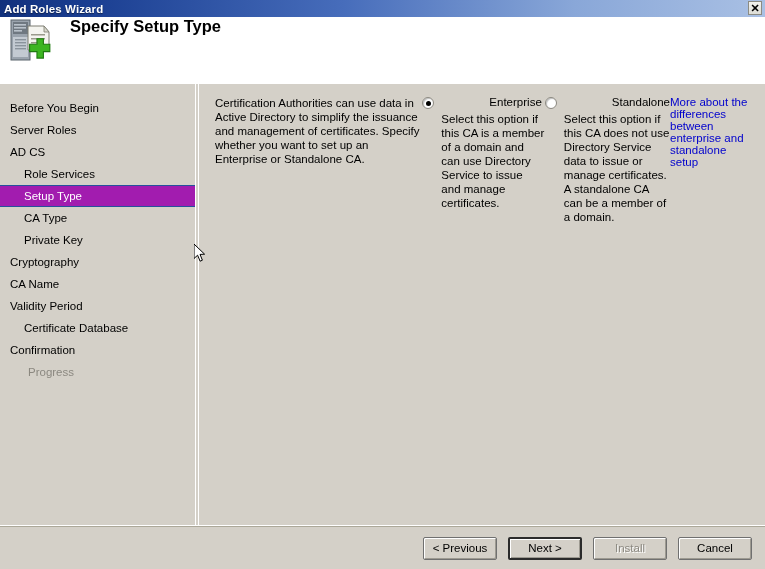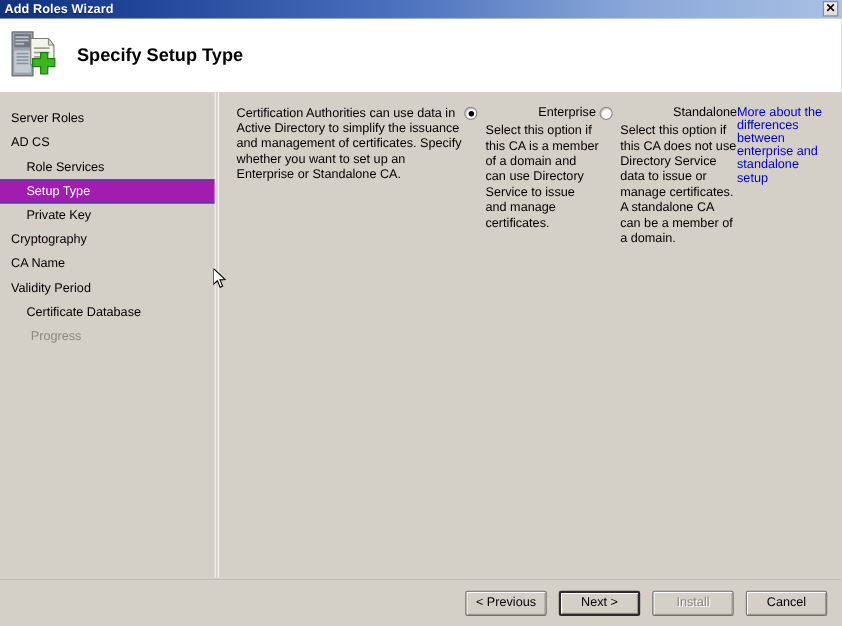--- a/index.html
+++ b/index.html
@@ -61,21 +61,20 @@
     cursor: pointer;
     box-sizing: border-box;
   }
 
   
   .header {
     height: 67px;
     min-height: 67px;
     background: #ffffff;
     display: flex;
-    align-items: center;
     padding-left: 8px;
     box-sizing: border-box;
     position: relative;
   }
   .header-icon {
     width: 52px;
     height: 50px;
     position: relative;
     flex: 0 0 auto;
     margin-right: 10px;
@@ -294,29 +293,32 @@
 
         <path d="M30 34 L38 34 L38 28 L45 28 L45 34 L52 34 L52 42 L45 42 L45 49 L38 49 L38 42 L30 42 Z" fill="#3cb521" stroke="#1f7a10" stroke-width="1.2" transform="translate(-6,-4) scale(0.92)"></path>
       </svg>
     </div>
     <div class="header-title">Specify Setup Type</div>
   </div>
 
   <div class="body-area">
 
     <div class="sidebar">
+      <div class="nav-item">Before You Begin</div>
       <div class="nav-item">Server Roles</div>
       <div class="nav-item">AD CS</div>
       <div class="nav-item indent1">Role Services</div>
       <div class="nav-item indent1 selected">Setup Type</div>
+      <div class="nav-item indent1">CA Type</div>
       <div class="nav-item indent1">Private Key</div>
       <div class="nav-item indent2">Cryptography</div>
       <div class="nav-item indent2">CA Name</div>
       <div class="nav-item indent2">Validity Period</div>
       <div class="nav-item indent1">Certificate Database</div>
+      <div class="nav-item">Confirmation</div>
       <div class="nav-item disabled">Progress</div>
     </div>
 
     <div class="divider"></div>
 
     <div class="content">
       <div class="intro">Certification Authorities can use data in Active Directory to simplify the issuance and management of certificates. Specify whether you want to set up an Enterprise or Standalone CA.</div>
 
       <div class="option-block">
         <div class="option-row">

